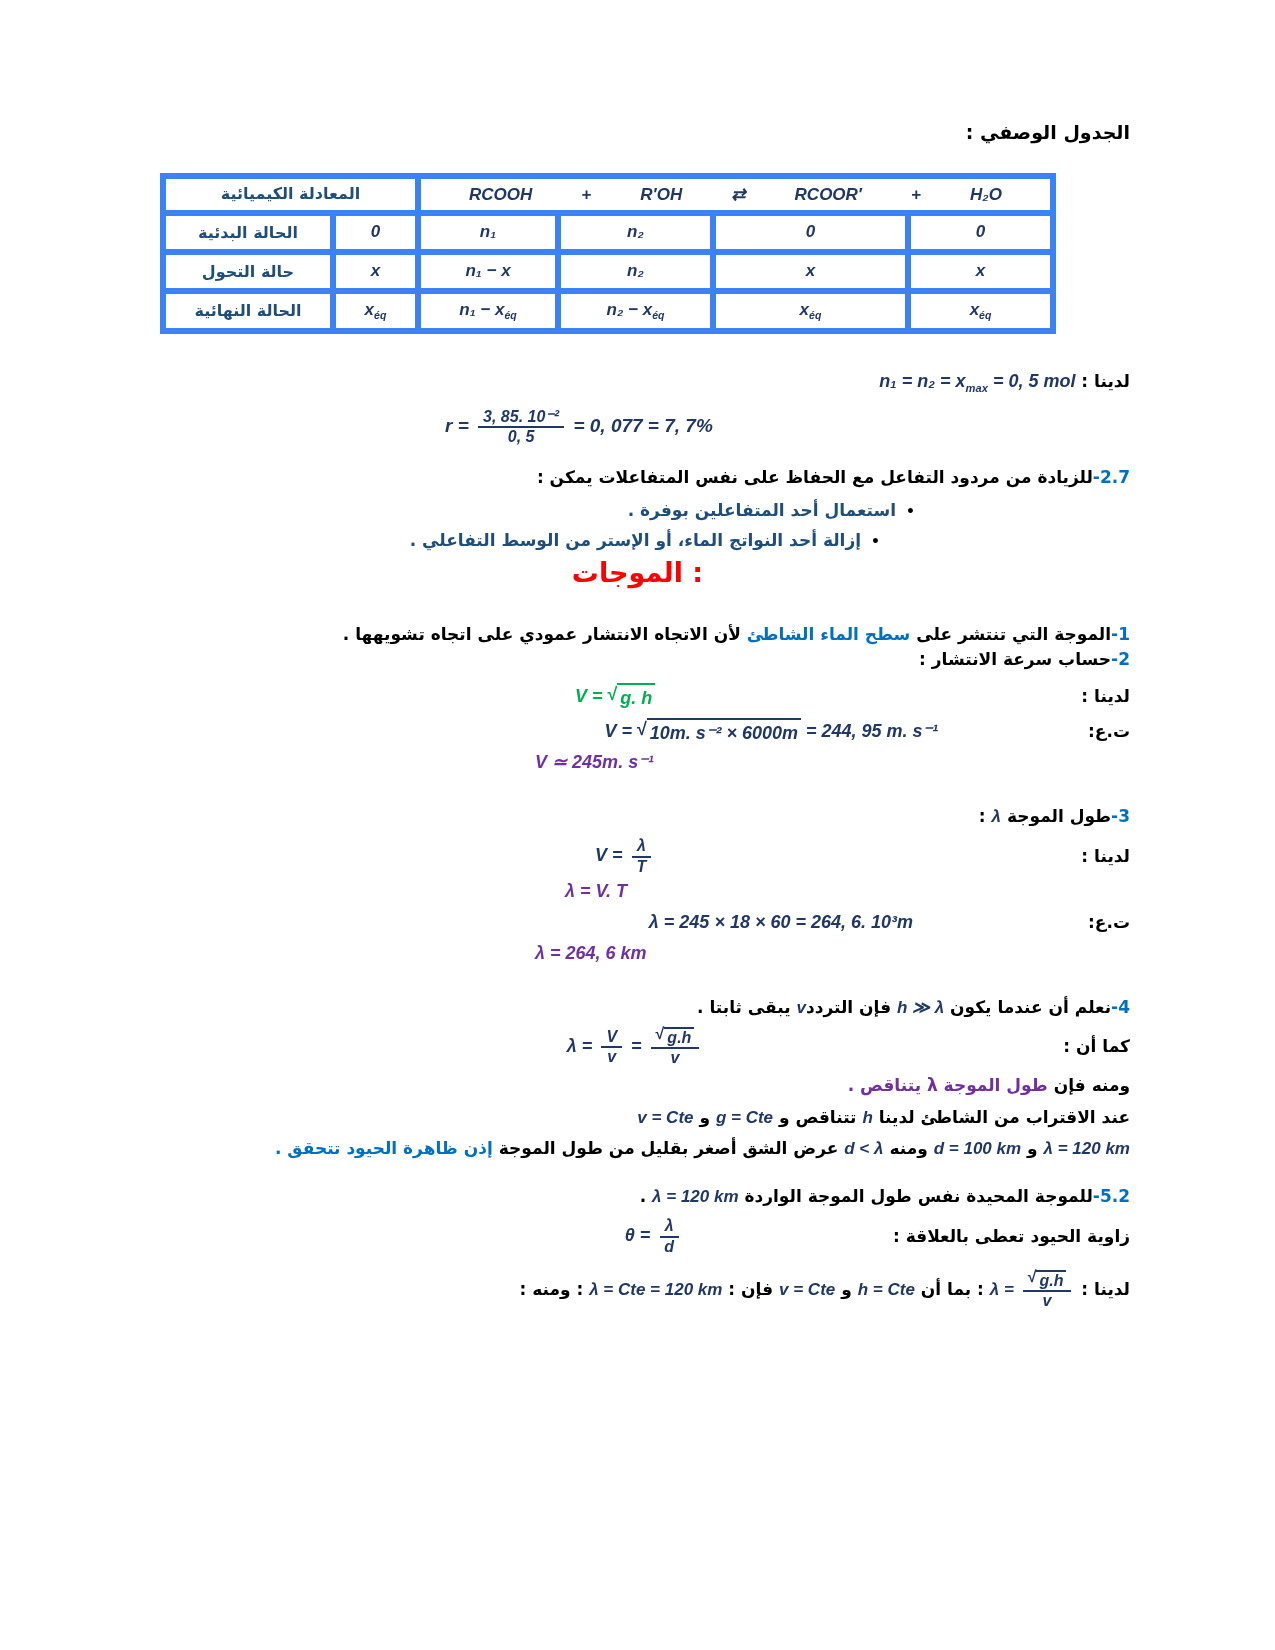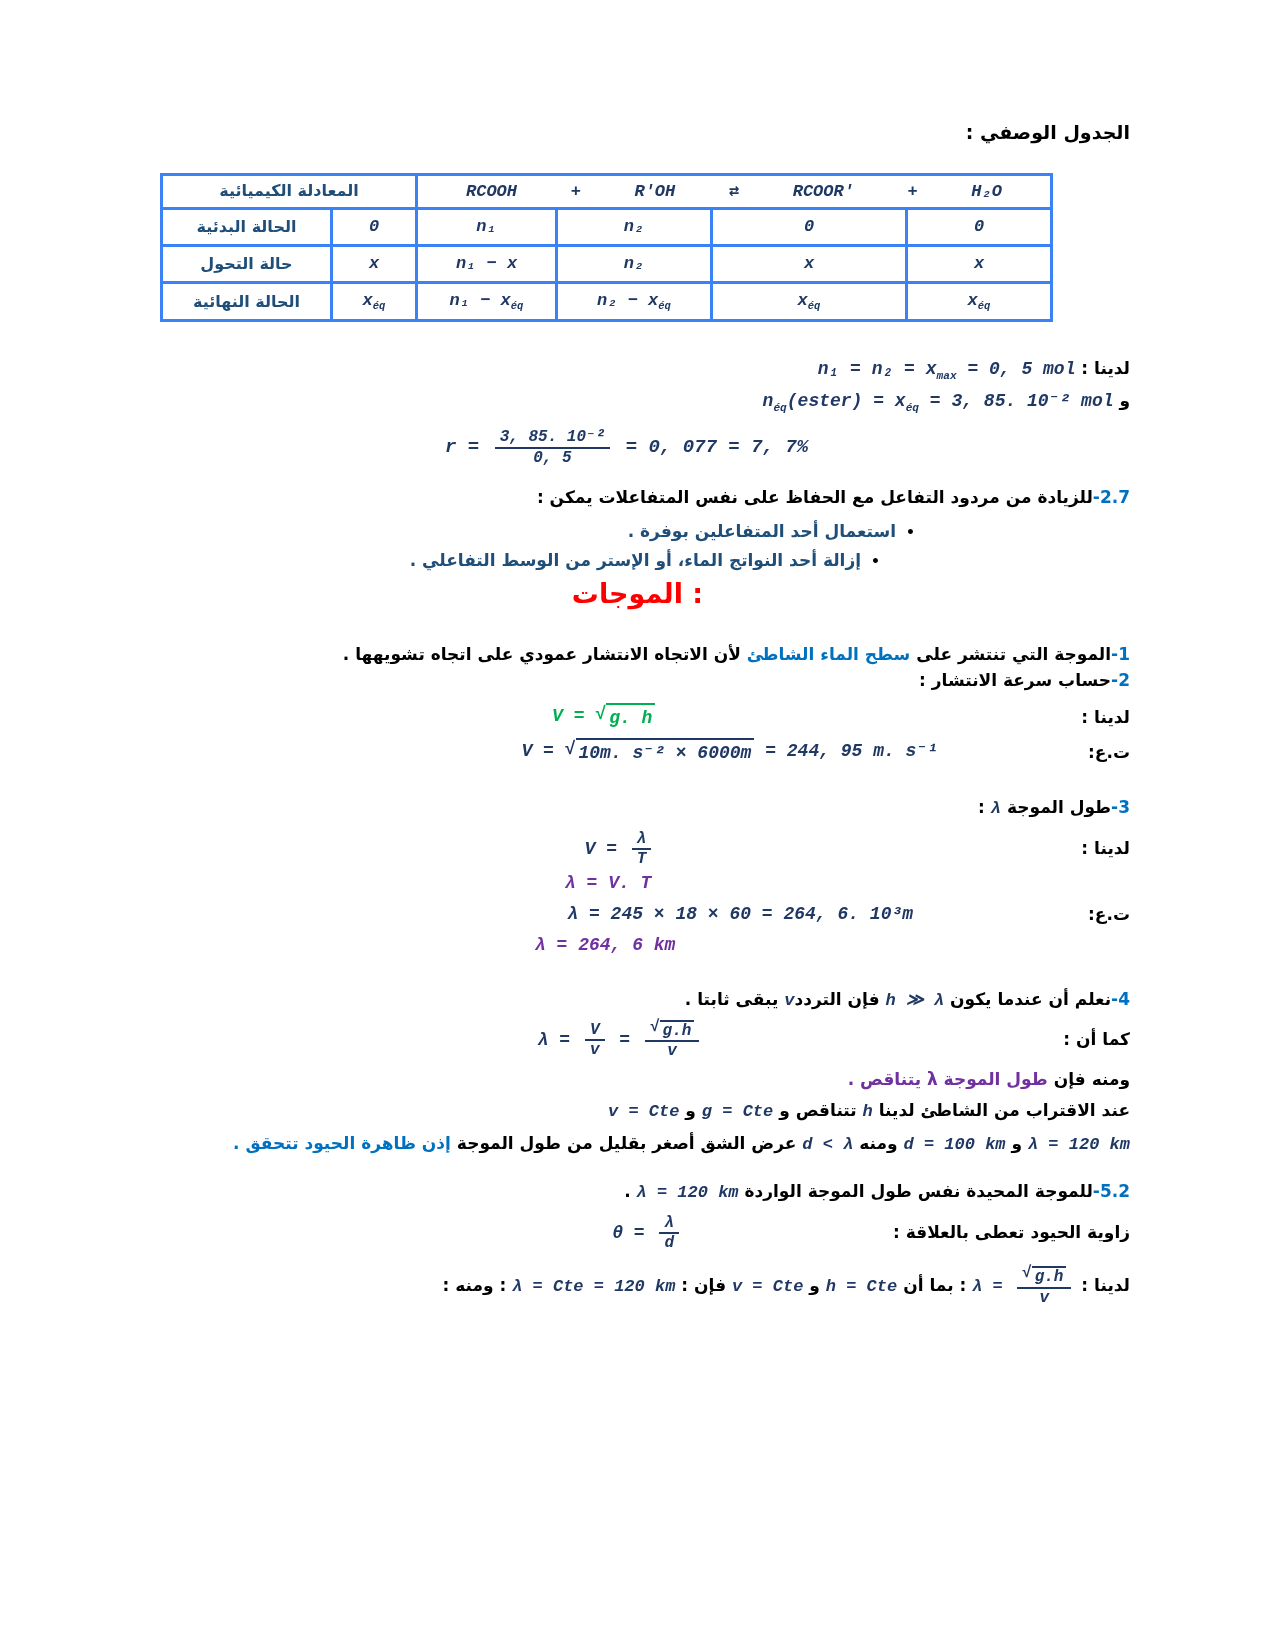--- a/index.html
+++ b/index.html
@@ -6,28 +6,28 @@
   html,body{margin:0;padding:0;background:#ffffff}
   .page{
     width:1275px;min-height:1650px;margin:0 auto;background:#fff;
     padding:118px 145px 40px 145px;
     font-family:"DejaVu Sans",sans-serif;font-weight:bold;color:#000;
     font-size:17px;line-height:1.5;
   }
   .rtl{direction:rtl;text-align:right}
   p.line{margin:0}
   .title{font-size:19px}
-  .math{font-family:Liberation Mono, monospace;font-style:italic;font-weight:bold;direction:ltr;unicode-bidi:isolate}
+  .math{font-family:Liberation Sans, sans-serif;font-style:italic;font-weight:bold;direction:ltr;unicode-bidi:isolate}
   .navy{color:#1f3864}
   .purple{color:#7030a0}
   .green{color:#00b050}
   .blue{color:#0070c0}
   .red-title{color:#ff0000;font-size:27px;text-align:center;margin-top:30px}
   table.chem{border-collapse:collapse;direction:ltr;margin:26px 0 0 15px;table-layout:fixed;width:890px}
-  .chem td{border:3px solid #3b82f6;text-align:center;padding:3px 4px;vertical-align:middle;height:30px}
+  .chem td{border:6px solid #3b82f6;text-align:center;padding:3px 4px;vertical-align:middle;height:30px}
   .chem .hdr{color:#1f4e79;font-size:16px;direction:rtl}
   .chem .math{font-size:17px}
   .eq-flex{display:flex;justify-content:space-between;align-items:center;padding:0 44px;font-size:18px}
   sub{font-size:0.62em}
   .frac{display:inline-flex;flex-direction:column;align-items:center;vertical-align:middle;margin:0 4px;line-height:1.15;font-size:16px}
   .frac .fnum{border-bottom:2px solid currentColor;padding:0 5px}
   .frac .fden{padding:0 5px}
   .sqrt{display:inline-flex;align-items:flex-start}
   .rsign{font-style:normal;transform:translateY(-2px)}
   .rad{border-top:2px solid currentColor;padding:0 3px}
@@ -99,24 +99,20 @@
         <td><span class="math navy"><span>x</span><sub>éq</sub></span></td>
       </tr>
     </tbody>
   </table>
 
   <p class="line rtl" style="margin-top:34px">
     <span>لدينا :</span>
     <span class="math navy fml"><span>n₁ = n₂ = x</span><sub>max</sub><span> = 0, 5 mol</span></span>
   </p>
 
-  <p class="line rtl" style="margin-top:4px">
-    <span>و</span>
-    <span class="math navy fml"><span>n</span><sub>éq</sub><span>(ester) = x</span><sub>éq</sub><span> = 3, 85. 10⁻² mol</span></span>
-  </p>
 
   <div class="line solo math navy" style="margin:12px 0 0 300px;font-size:19px">
     <span>r =</span>
     <span class="frac">
         <span class="fnum">3, 85. 10⁻²</span>
         <span class="fden">0, 5</span>
       </span>
     <span>= 0, 077 = 7, 7%</span>
   </div>
 
@@ -156,20 +152,21 @@
   <div class="pair" style="margin-top:6px">
     <span>ت.ع:</span>
     <span class="fml math navy g150">
       <span>V = </span><span class="sqrt">
           <span class="rsign">√</span>
           <span class="rad">10m. s⁻² × 6000m</span>
         </span><span> = 244, 95 m. s⁻¹</span>
     </span>
   </div>
 
+  <p class="line solo math purple" style="margin:2px 0 0 390px">V ≃ 245m. s⁻¹</p>
 
   <p class="line rtl" style="margin-top:28px">
     <span class="blue">3-</span><span>طول الموجة </span><span class="math navy">λ</span><span> :</span>
   </p>
 
   <div class="pair" style="margin-top:8px">
     <span>لدينا :</span>
     <span class="fml math navy g426">
       <span>V = </span><span class="frac">
           <span class="fnum">λ</span>

